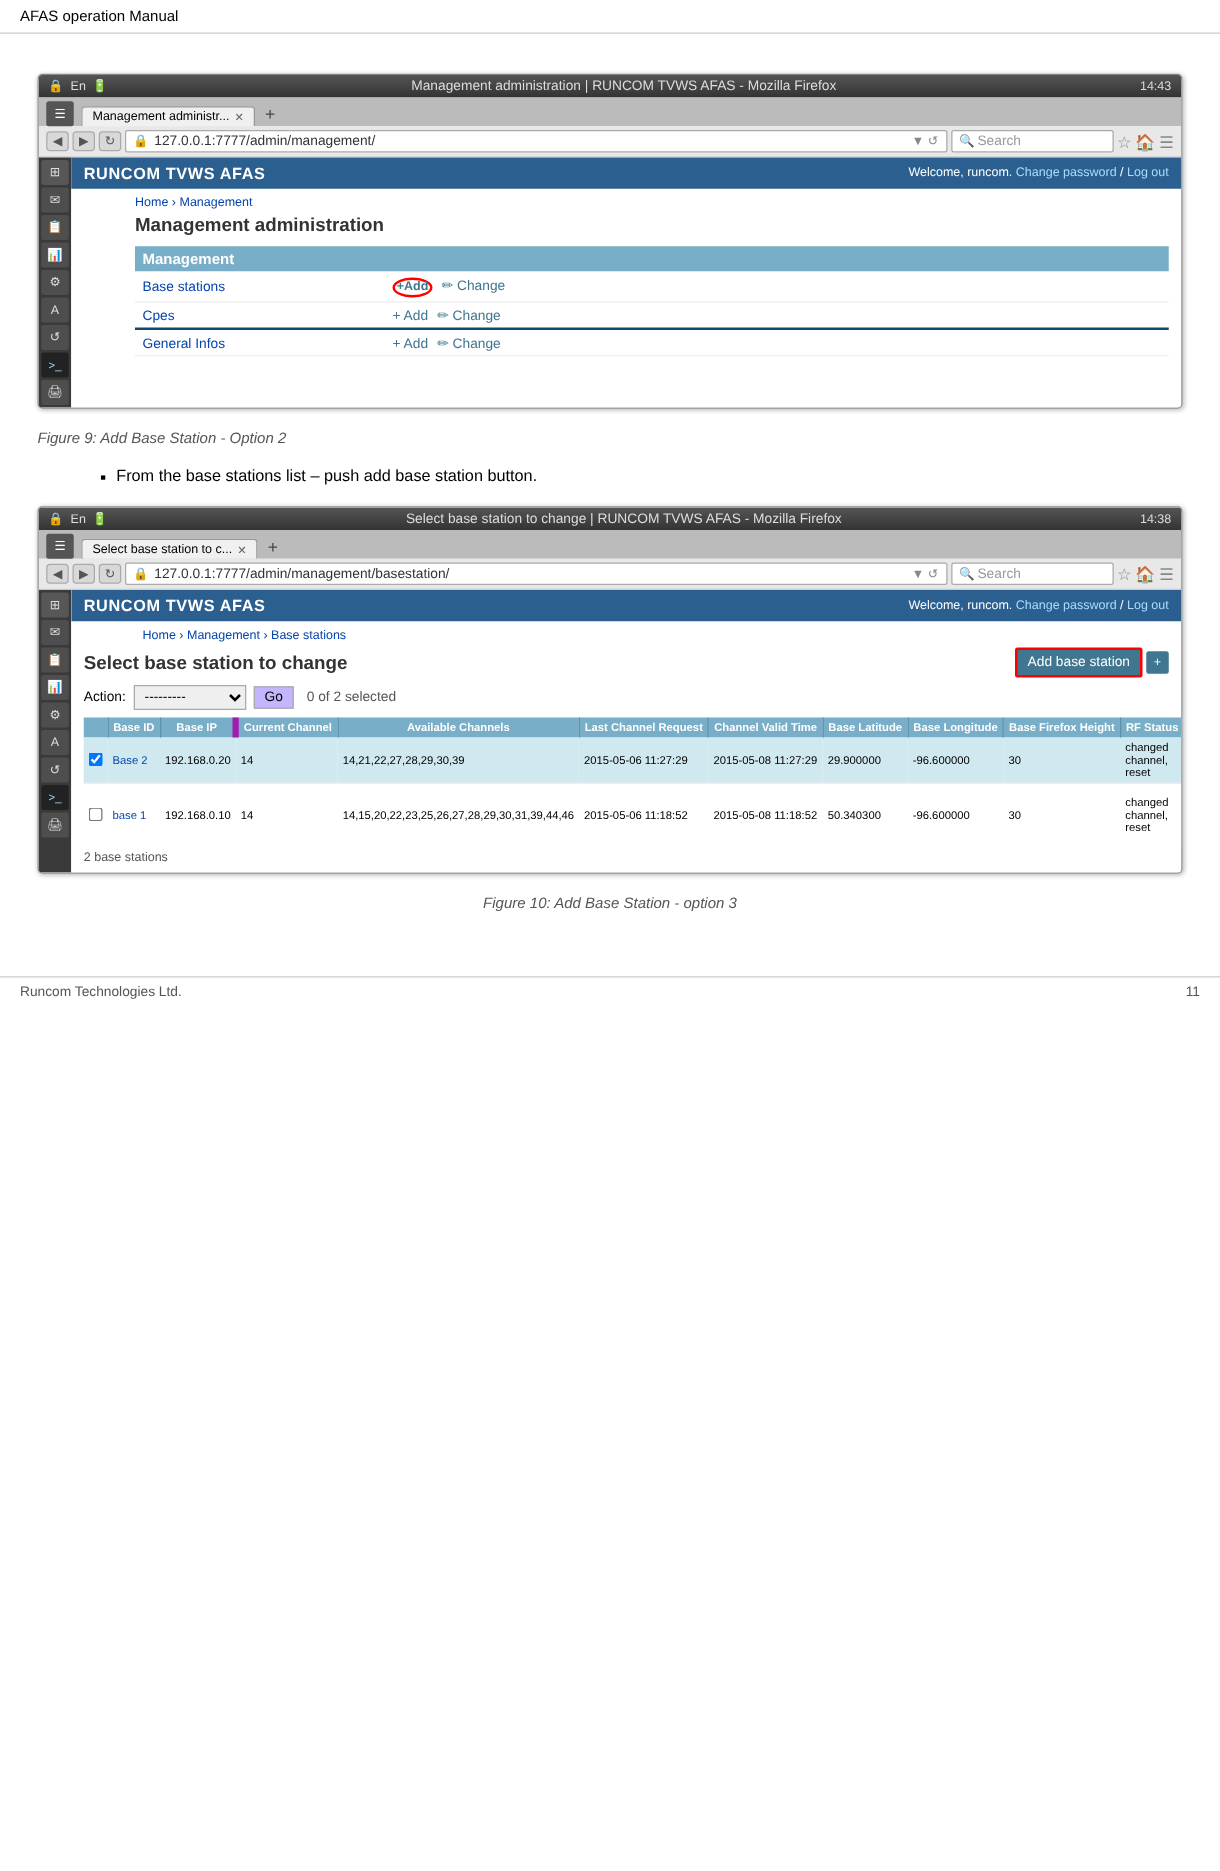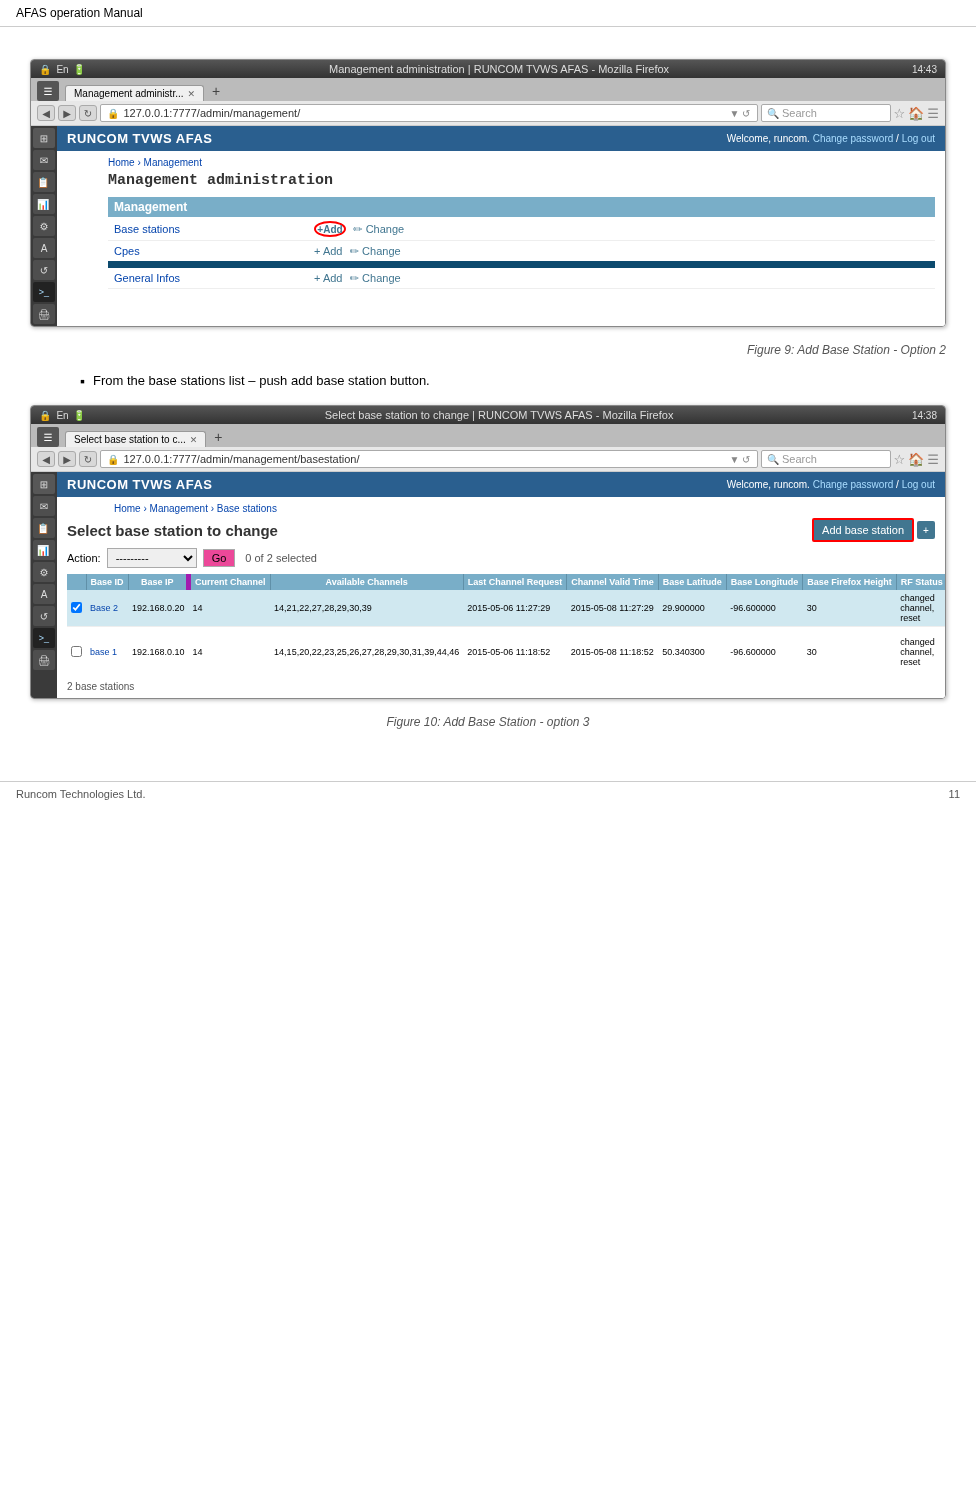--- a/index.html
+++ b/index.html
@@ -99,41 +99,41 @@
           </div>
 
           <div style="padding:6px 10px;margin-left:41px;">
 
             <div style="font-size:10px;color:#0645ad;margin-bottom:4px;">
               <a href="#" style="color:#0645ad;text-decoration:none;">Home</a>
               <span> › </span>
               <a href="#" style="color:#0645ad;text-decoration:none;">Management</a>
             </div>
 
-            <h1 style="font-size:15px;font-weight:bold;color:#333;margin-bottom:8px;font-family:Liberation Mono, monospace;">Management administration</h1>
+            <h1 style="font-size:15px;font-weight:bold;color:#333;margin-bottom:8px;">Management administration</h1>
 
             <div style="background:#79aec8;color:#fff;padding:3px 6px;font-size:12px;font-weight:bold;margin-bottom:1px;">Management</div>
 
             <table style="width:100%;border-collapse:collapse;margin-bottom:4px;">
 
               <tbody>
                   <tr style="border-bottom:1px solid #eee;">
                 <td style="padding:3px 6px;width:200px;">
                   <a href="#" style="color:#0645ad;text-decoration:none;font-size:11px;">Base stations</a>
                 </td>
                 <td style="padding:3px 6px;">
                   <span style="border:2px solid red;border-radius:50%;display:inline-flex;align-items:center;justify-content:center;width:32px;height:16px;font-size:10px;color:#417690;font-weight:bold;">
                     + <span>Add</span>
                   </span>
                   <span style="margin-left:4px;"></span>
                   <a href="#" style="color:#417690;font-size:11px;text-decoration:none;">✏ <span>Change</span></a>
                 </td>
               </tr>
 
-              <tr style="border-bottom:7px solid #0c4a6e;">
+              <tr style="border-bottom:2px solid #0c4a6e;">
                 <td style="padding:3px 6px;">
                   <a href="#" style="color:#0645ad;text-decoration:none;font-size:11px;">Cpes</a>
                 </td>
                 <td style="padding:3px 6px;">
                   <a href="#" style="color:#417690;font-size:11px;text-decoration:none;">+ <span>Add</span></a>
                   <span style="margin-left:4px;"></span>
                   <a href="#" style="color:#417690;font-size:11px;text-decoration:none;">✏ <span>Change</span></a>
                 </td>
               </tr>
 
@@ -147,21 +147,21 @@
                   <a href="#" style="color:#417690;font-size:11px;text-decoration:none;">✏ <span>Change</span></a>
                 </td>
               </tr>
             </tbody>
               </table>
           </div>
         </div>
       </div>
     </div>
 
-    <div style="text-align:right;font-style:italic;color:#555;margin:6px 0 16px;font-size:12px;">Figure 9: Add Base Station - Option 2</div>
+    <div style="text-align:left;font-style:italic;color:#555;margin:6px 0 16px;font-size:12px;">Figure 9: Add Base Station - Option 2</div>
 
     <div style="margin:10px 50px 16px;font-size:13px;display:flex;align-items:flex-start;gap:8px;">
       <span style="font-size:14px;flex-shrink:0;">▪</span>
       <span>From the base stations list – push add base station button.</span>
     </div>
 
     <div class="browser-window">
 
       <div style="background:linear-gradient(to bottom,#555,#333);padding:3px 8px;display:flex;align-items:center;justify-content:space-between;color:#ddd;font-size:11px;">
         <div style="display:flex;gap:5px;align-items:center;">
@@ -242,21 +242,21 @@
                 <button style="background:#417690;color:#fff;border:none;padding:4px 8px;font-size:11px;border-radius:2px;cursor:pointer;border:2px solid red;">Add base station</button>
                 <span style="width:18px;height:18px;background:#417690;color:#fff;display:flex;align-items:center;justify-content:center;font-size:10px;border-radius:2px;cursor:pointer;">+</span>
               </div>
             </div>
 
             <div style="display:flex;align-items:center;gap:6px;margin-bottom:6px;font-size:11px;">
               <span>Action:</span>
               <select style="border:1px solid #aaa;padding:2px 4px;font-size:11px;width:90px;">
                 <option>---------</option>
               </select>
-              <button style="background:#ec4899;border:1px solid #aaa;padding:2px 8px;font-size:11px;cursor:pointer;">Go</button>
+              <button style="background:#c4b5fd;border:1px solid #aaa;padding:2px 8px;font-size:11px;cursor:pointer;">Go</button>
               <span style="margin-left:4px;color:#555;">0 of 2 selected</span>
             </div>
 
             <table style="width:100%;border-collapse:collapse;font-size:9px;">
               <thead>
                 <tr>
                   <th style="background:#79aec8;color:#fff;padding:3px 4px;border-right:1px solid #6090a8;width:18px;"></th>
                   <th style="background:#79aec8;color:#fff;padding:3px 4px;border-right:1px solid #6090a8;white-space:nowrap;">Base ID</th>
                   <th style="background:#79aec8;color:#fff;padding:3px 4px;border-right:5px solid #a21caf;white-space:nowrap;">Base IP</th>
                   <th style="background:#79aec8;color:#fff;padding:3px 4px;border-right:1px solid #6090a8;white-space:nowrap;">Current Channel</th>

